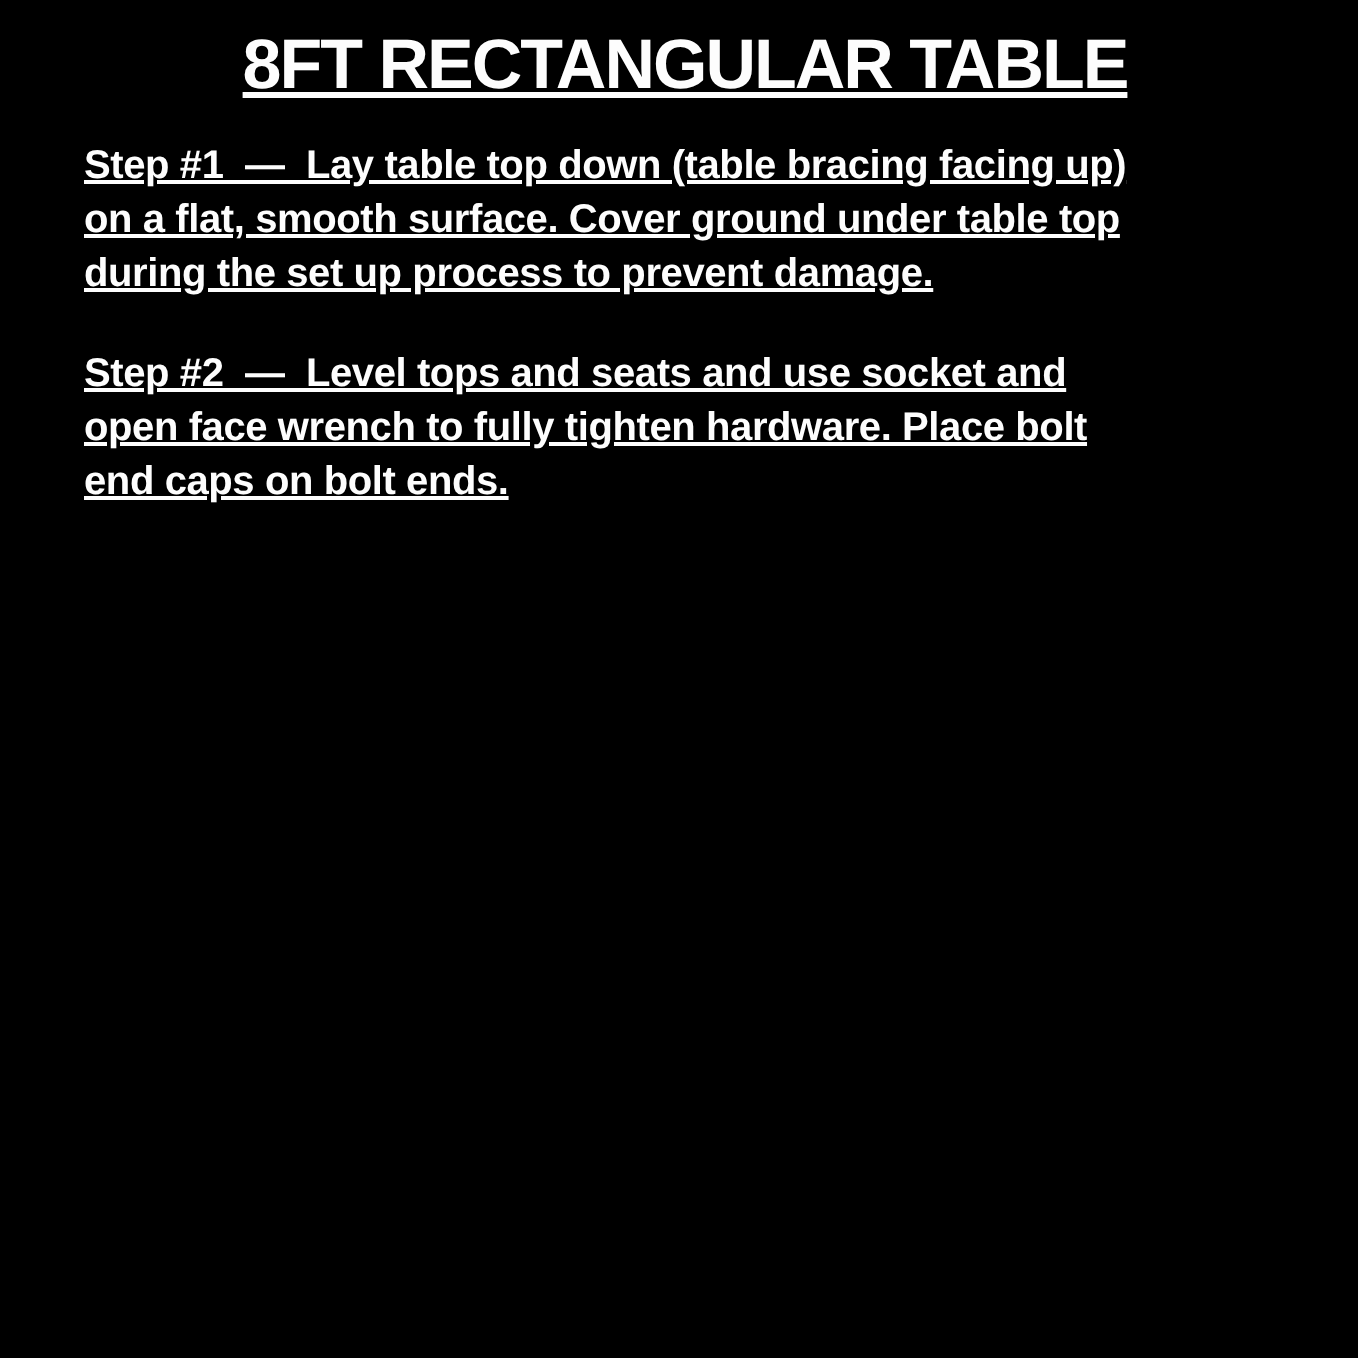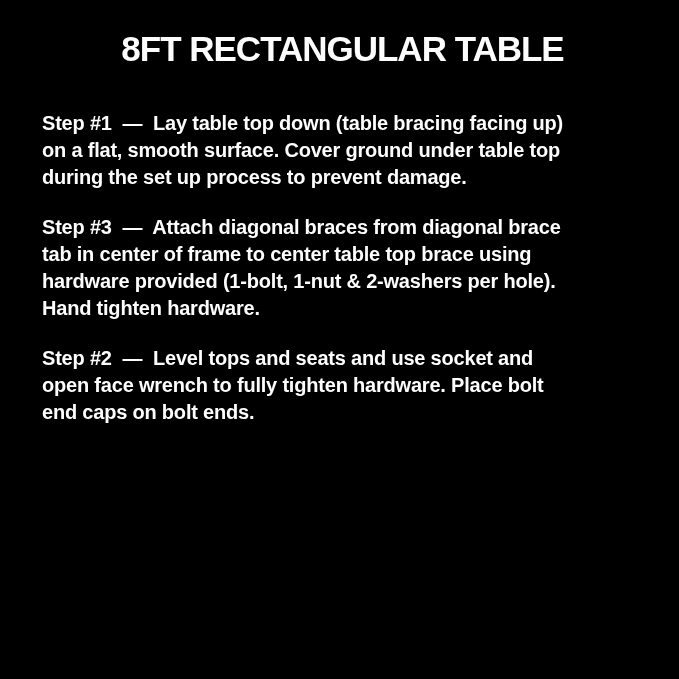--- a/index.html
+++ b/index.html
@@ -12,59 +12,56 @@
     background: #000000;
     color: #fdfdfd;
     font-family: "Liberation Sans", sans-serif;
     font-weight: 700;
     overflow: hidden;
   }
   .page {
     box-sizing: border-box;
     width: 679px;
     height: 679px;
-    padding: 28px 36px 0 42px;
+    padding: 12px 36px 0 42px;
+    text-decoration: underline;
   }
   .title {
     font-size: 35px;
     line-height: 42px;
     text-align: center;
     margin: 0;
     letter-spacing: -1px;
     white-space: nowrap;
   }
   .subtitle {
     font-size: 26px;
     line-height: 32px;
     text-align: center;
     margin: 2px 0 0 0;
     letter-spacing: -0.3px;
   }
   .steps {
-    margin-top: 40px;
+    margin-top: 16px;
   }
   .step {
     font-size: 20px;
     line-height: 27px;
     margin: 0 0 23px 0;
     white-space: pre;
     letter-spacing: -0.2px;
   }
 </style>
 </head>
 <body>
 
 <div class="page">
   <h1 class="title">8FT RECTANGULAR TABLE</h1>
 
   <div class="steps">
     <p class="step">Step #1  —  Lay table top down (table bracing facing up)
 on a flat, smooth surface. Cover ground under table top
 during the set up process to prevent damage.</p>
-    <p class="step">Step #3  —  Attach diagonal braces from diagonal brace
-tab in center of frame to center table top brace using
-hardware provided (1-bolt, 1-nut &amp; 2-washers per hole).
-Hand tighten hardware.</p>
     <p class="step">Step #2  —  Level tops and seats and use socket and
 open face wrench to fully tighten hardware. Place bolt
 end caps on bolt ends.</p>
   </div>
 </div>
 
 </body></html>

